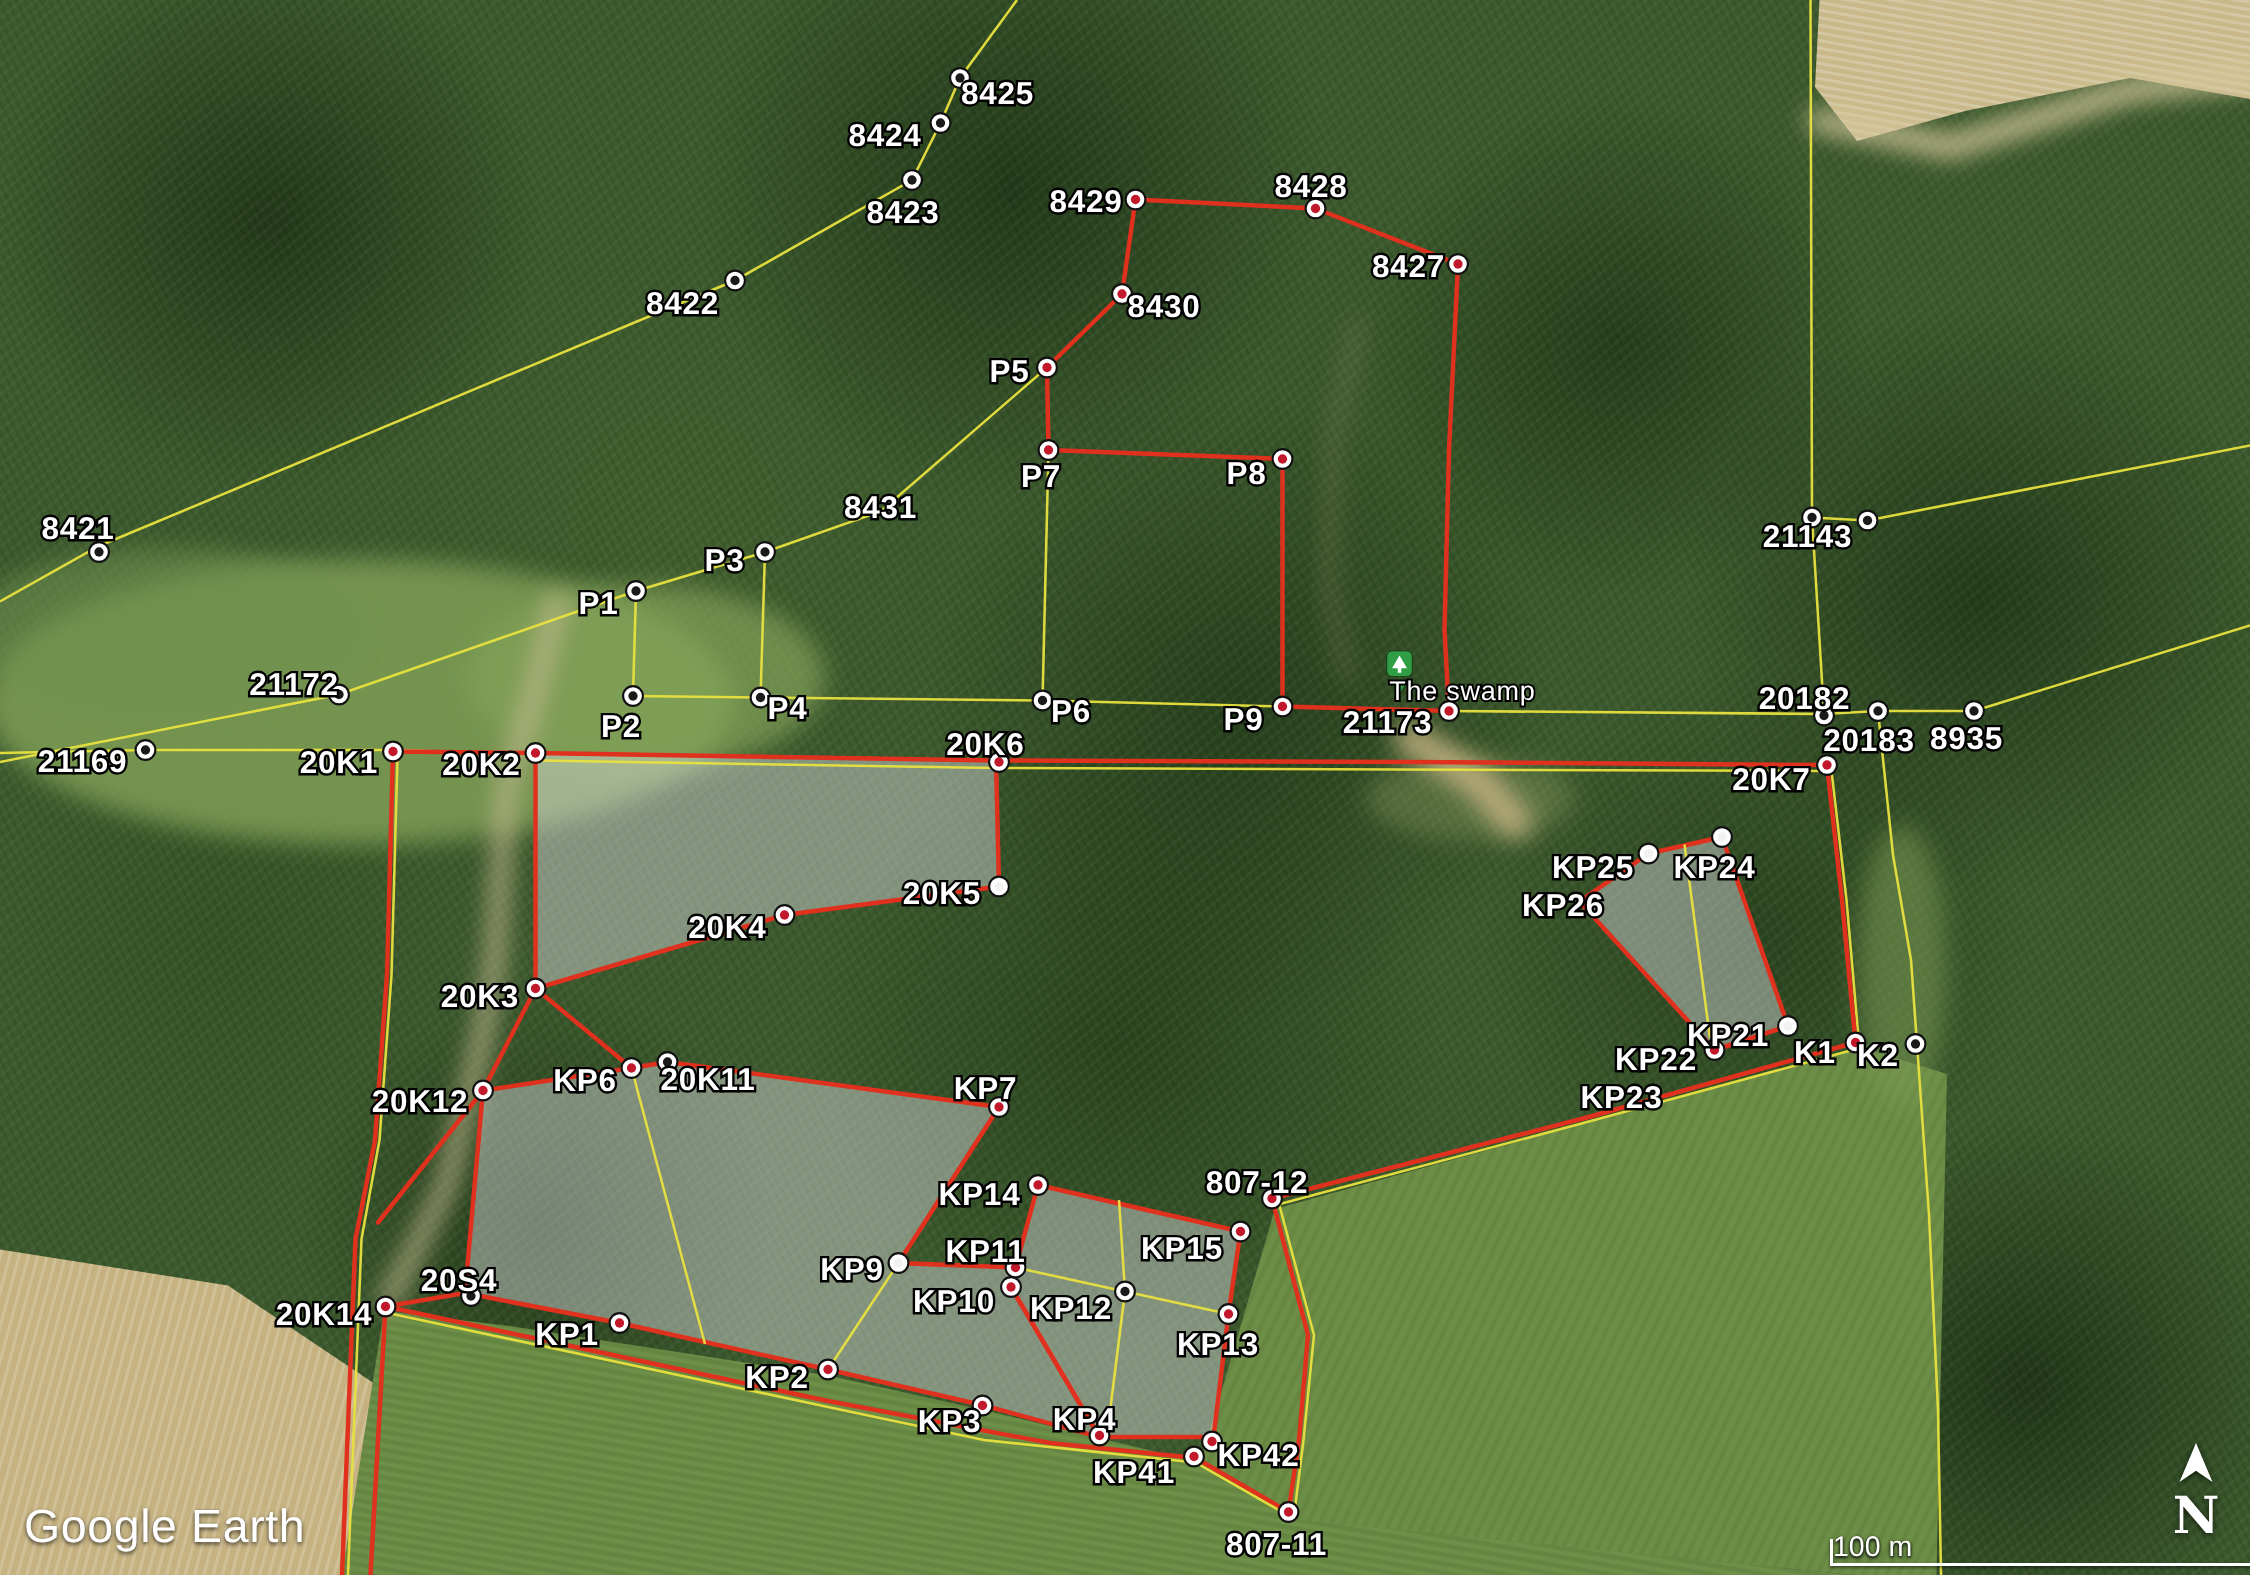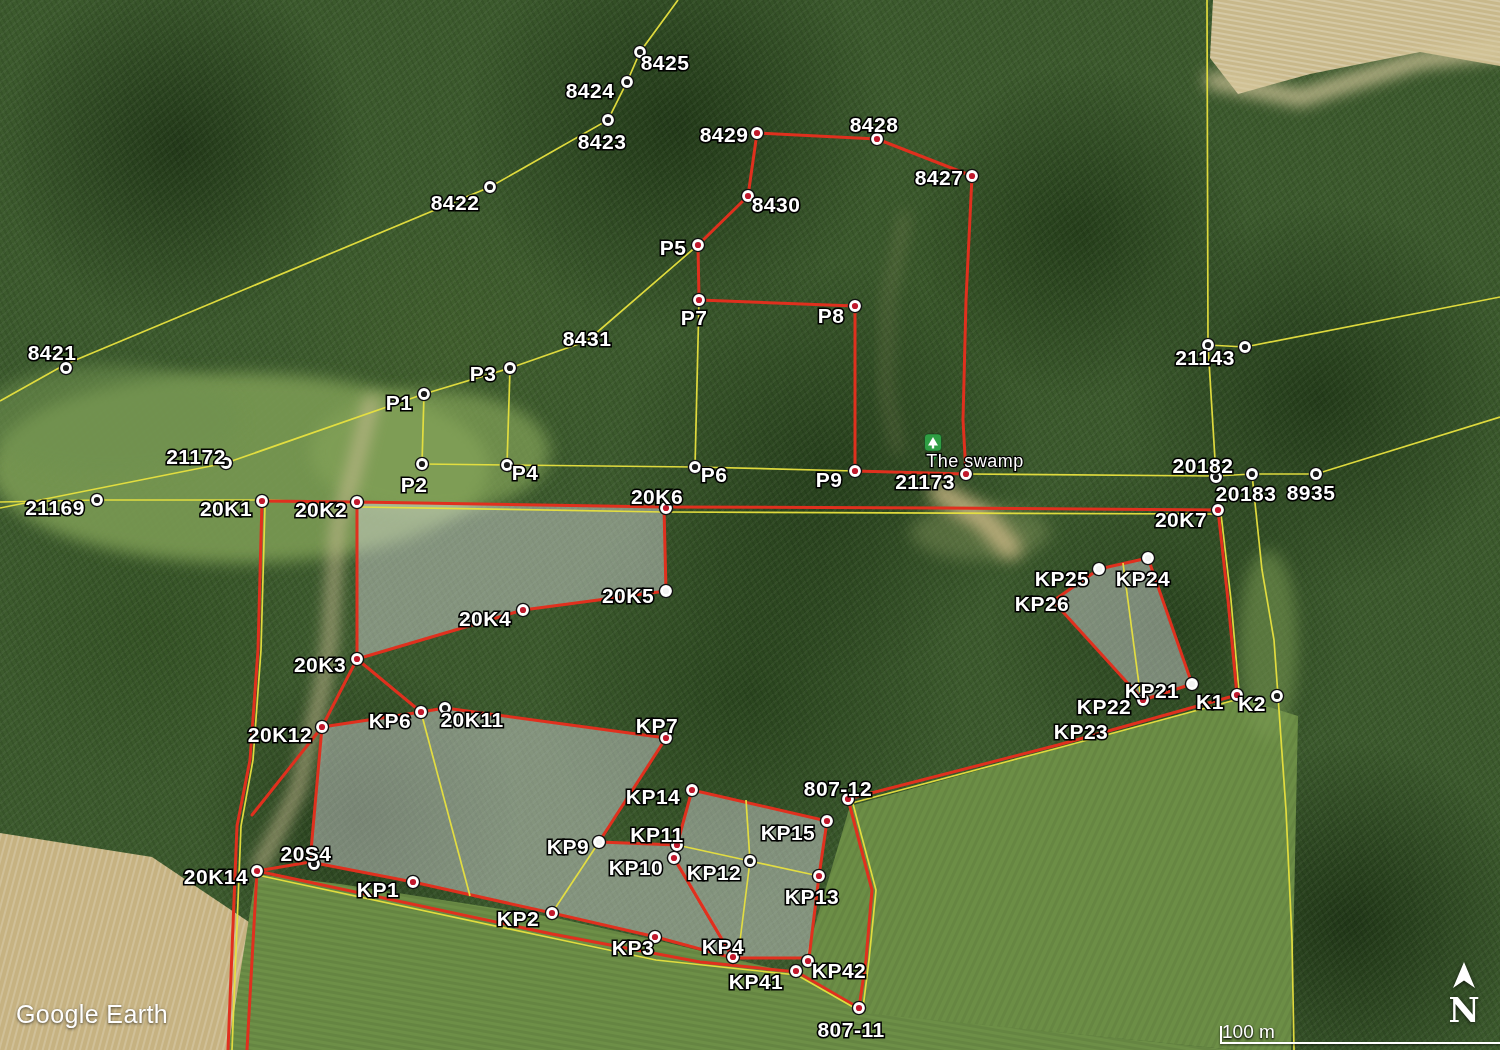--- a/index.html
+++ b/index.html
@@ -24,21 +24,21 @@
   
   .speckle{position:absolute;inset:0;opacity:.75;
     background-image:
       repeating-linear-gradient(63deg, rgba(0,0,0,.10) 0 2px, transparent 2px 5px),
       repeating-linear-gradient(-40deg, rgba(255,255,255,.05) 0 2px, transparent 2px 6px);}
   svg.overlay{position:absolute;inset:0;}
   .lbl{font-family:"Liberation Sans",sans-serif;font-size:21px;font-weight:bold;
        letter-spacing:.5px;fill:#fff;stroke:#000;stroke-width:3.2px;paint-order:stroke;
        text-anchor:middle;dominant-baseline:middle;}
   .lbl-sm{font-size:18px;stroke-width:2.6px;font-weight:normal;}
-  .logo{position:absolute;left:16px;top:1000px;color:#fff;font-size:25px;
+  .logo{position:absolute;left:16px;top:1000px;color:#fff;font-size:31px;
         letter-spacing:.4px;text-shadow:0 1px 3px rgba(0,0,0,.7);}
   .scalebar{position:absolute;left:1220px;top:1026px;width:279px;height:16px;
         border-left:2px solid #fff;border-right:2px solid #fff;border-bottom:2px solid #fff;
         filter:drop-shadow(0 1px 1px rgba(0,0,0,.6));}
   .scalebar .slabel{position:absolute;left:0;right:0;bottom:1px;text-align:left;
         color:#fff;font-size:19px;text-shadow:0 1px 2px rgba(0,0,0,.8);line-height:1;}
   .north{position:absolute;left:1442px;top:962px;width:44px;text-align:center;
         filter:drop-shadow(0 1px 2px rgba(0,0,0,.7));}
   .north .nletter{color:#fff;font-family:"DejaVu Serif",serif;font-size:34px;
         font-weight:bold;line-height:.9;display:block;margin-top:2px;}

